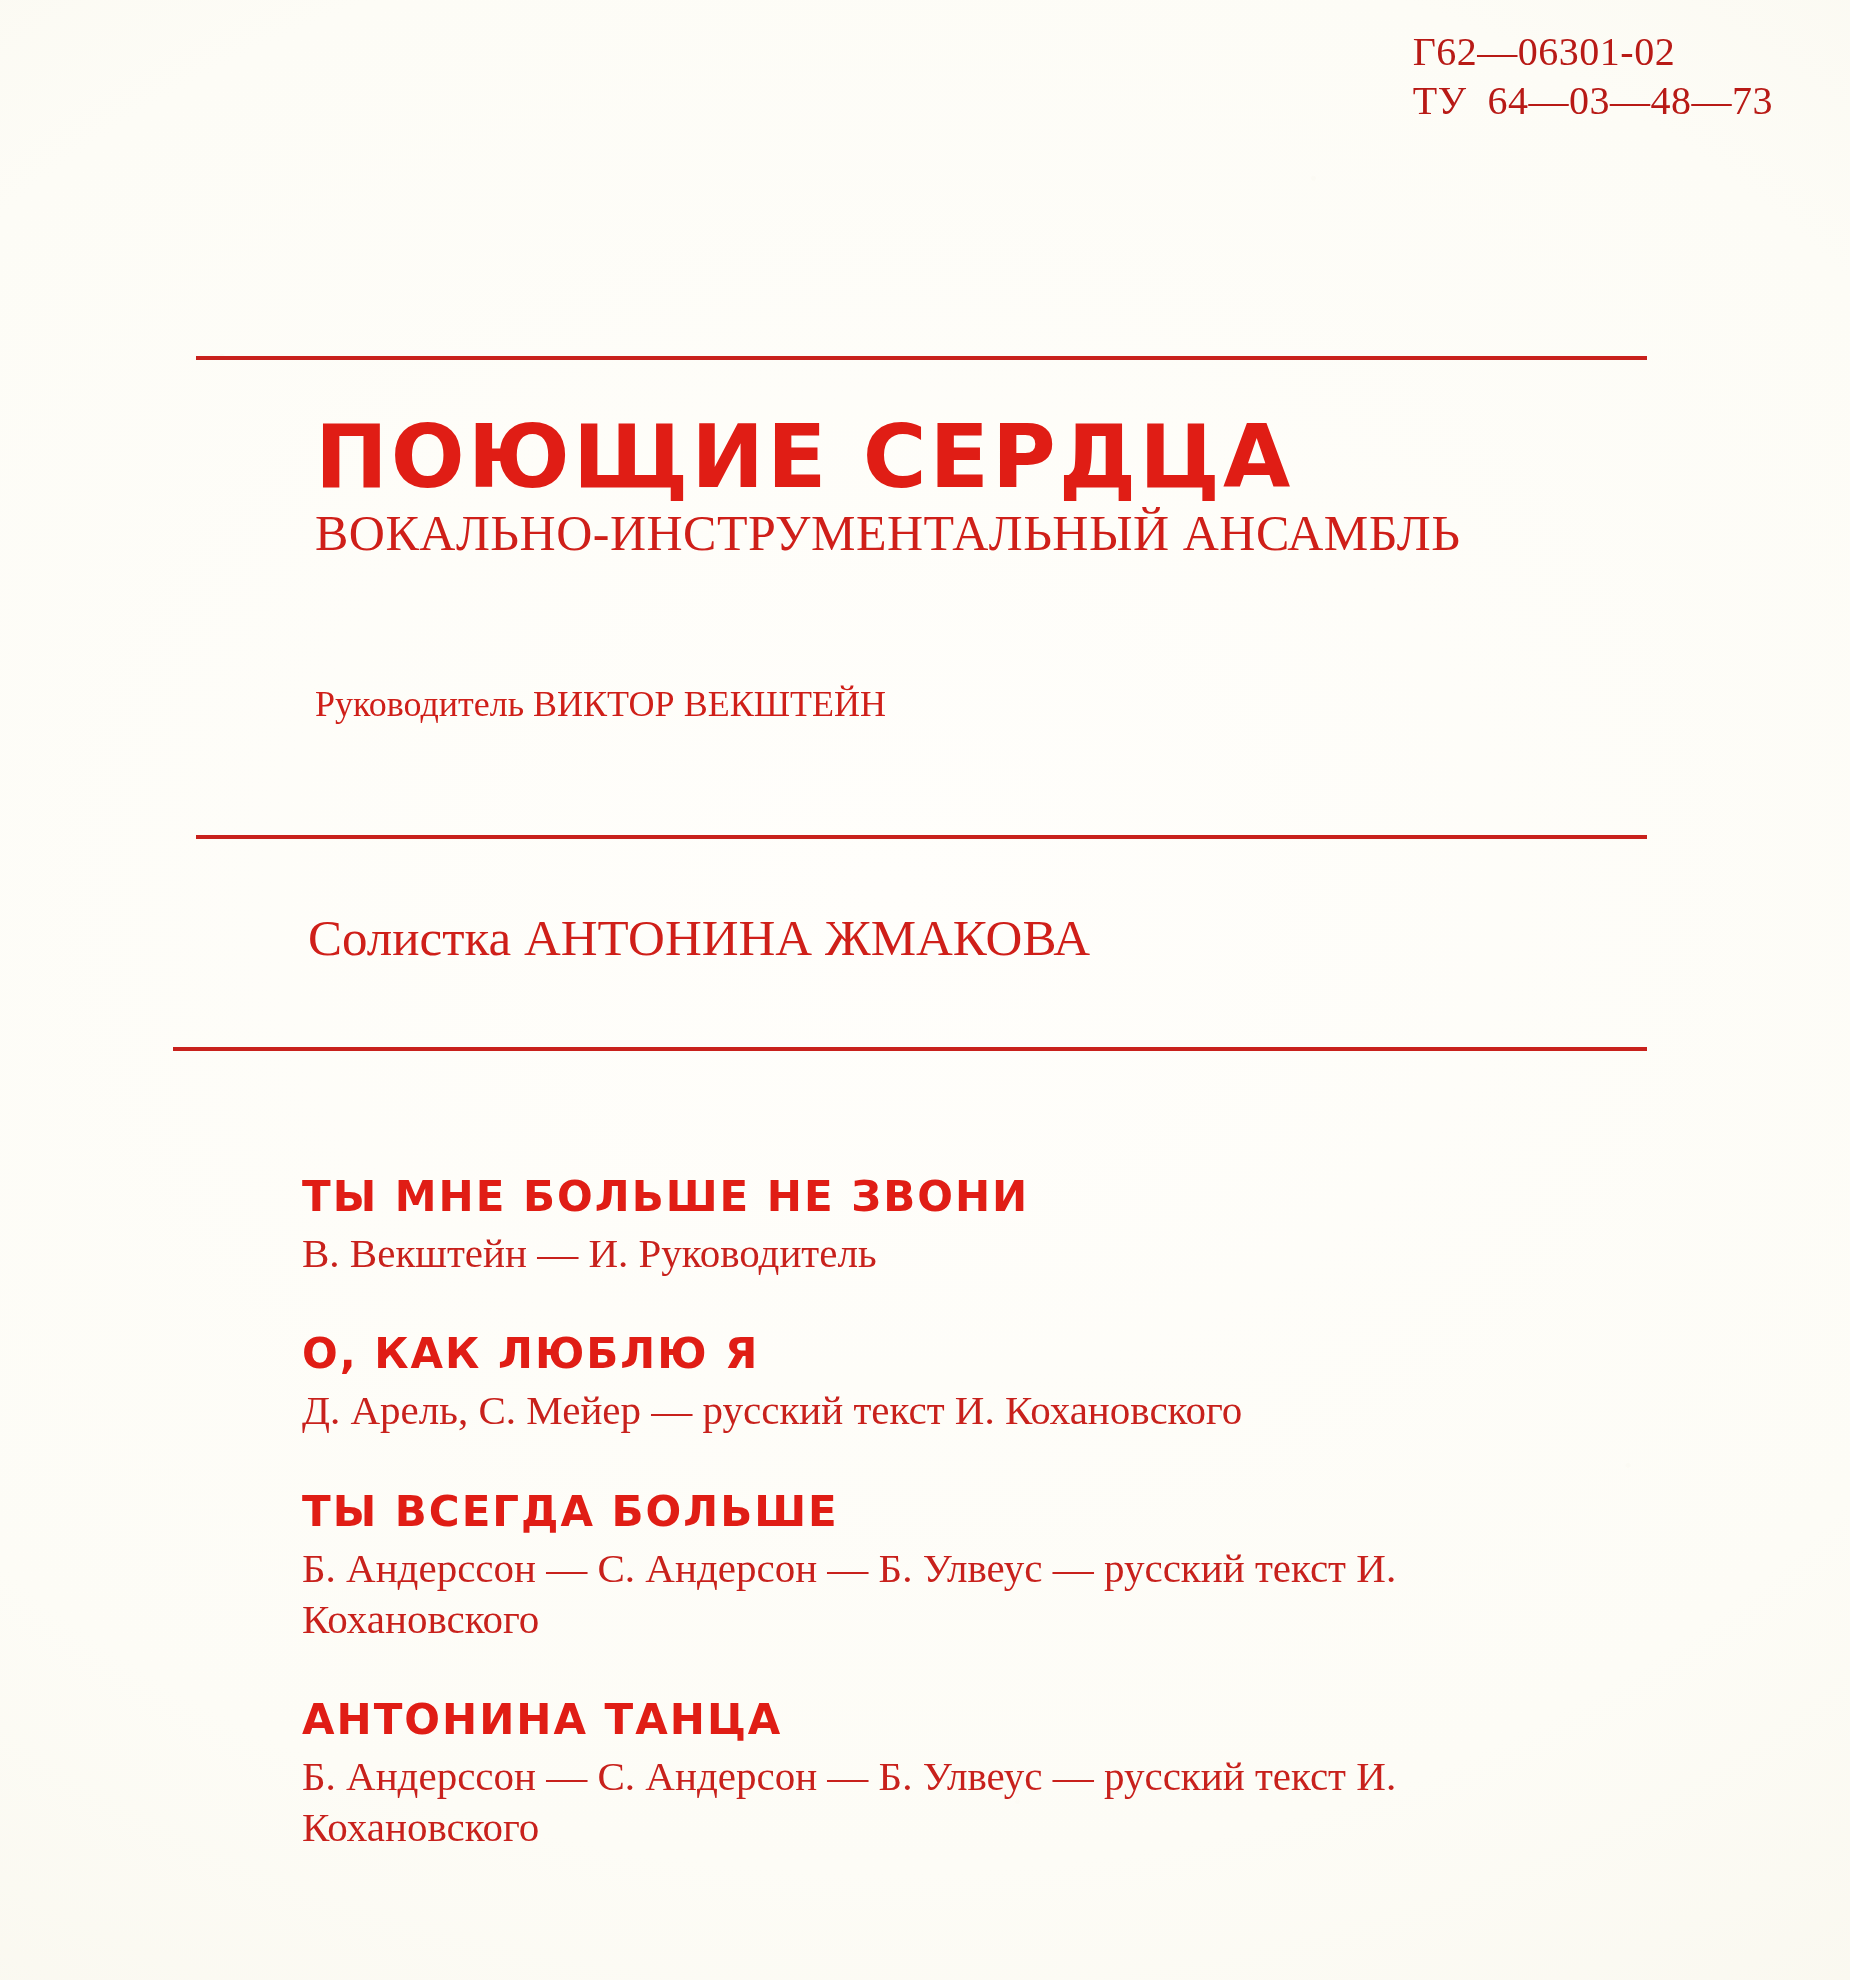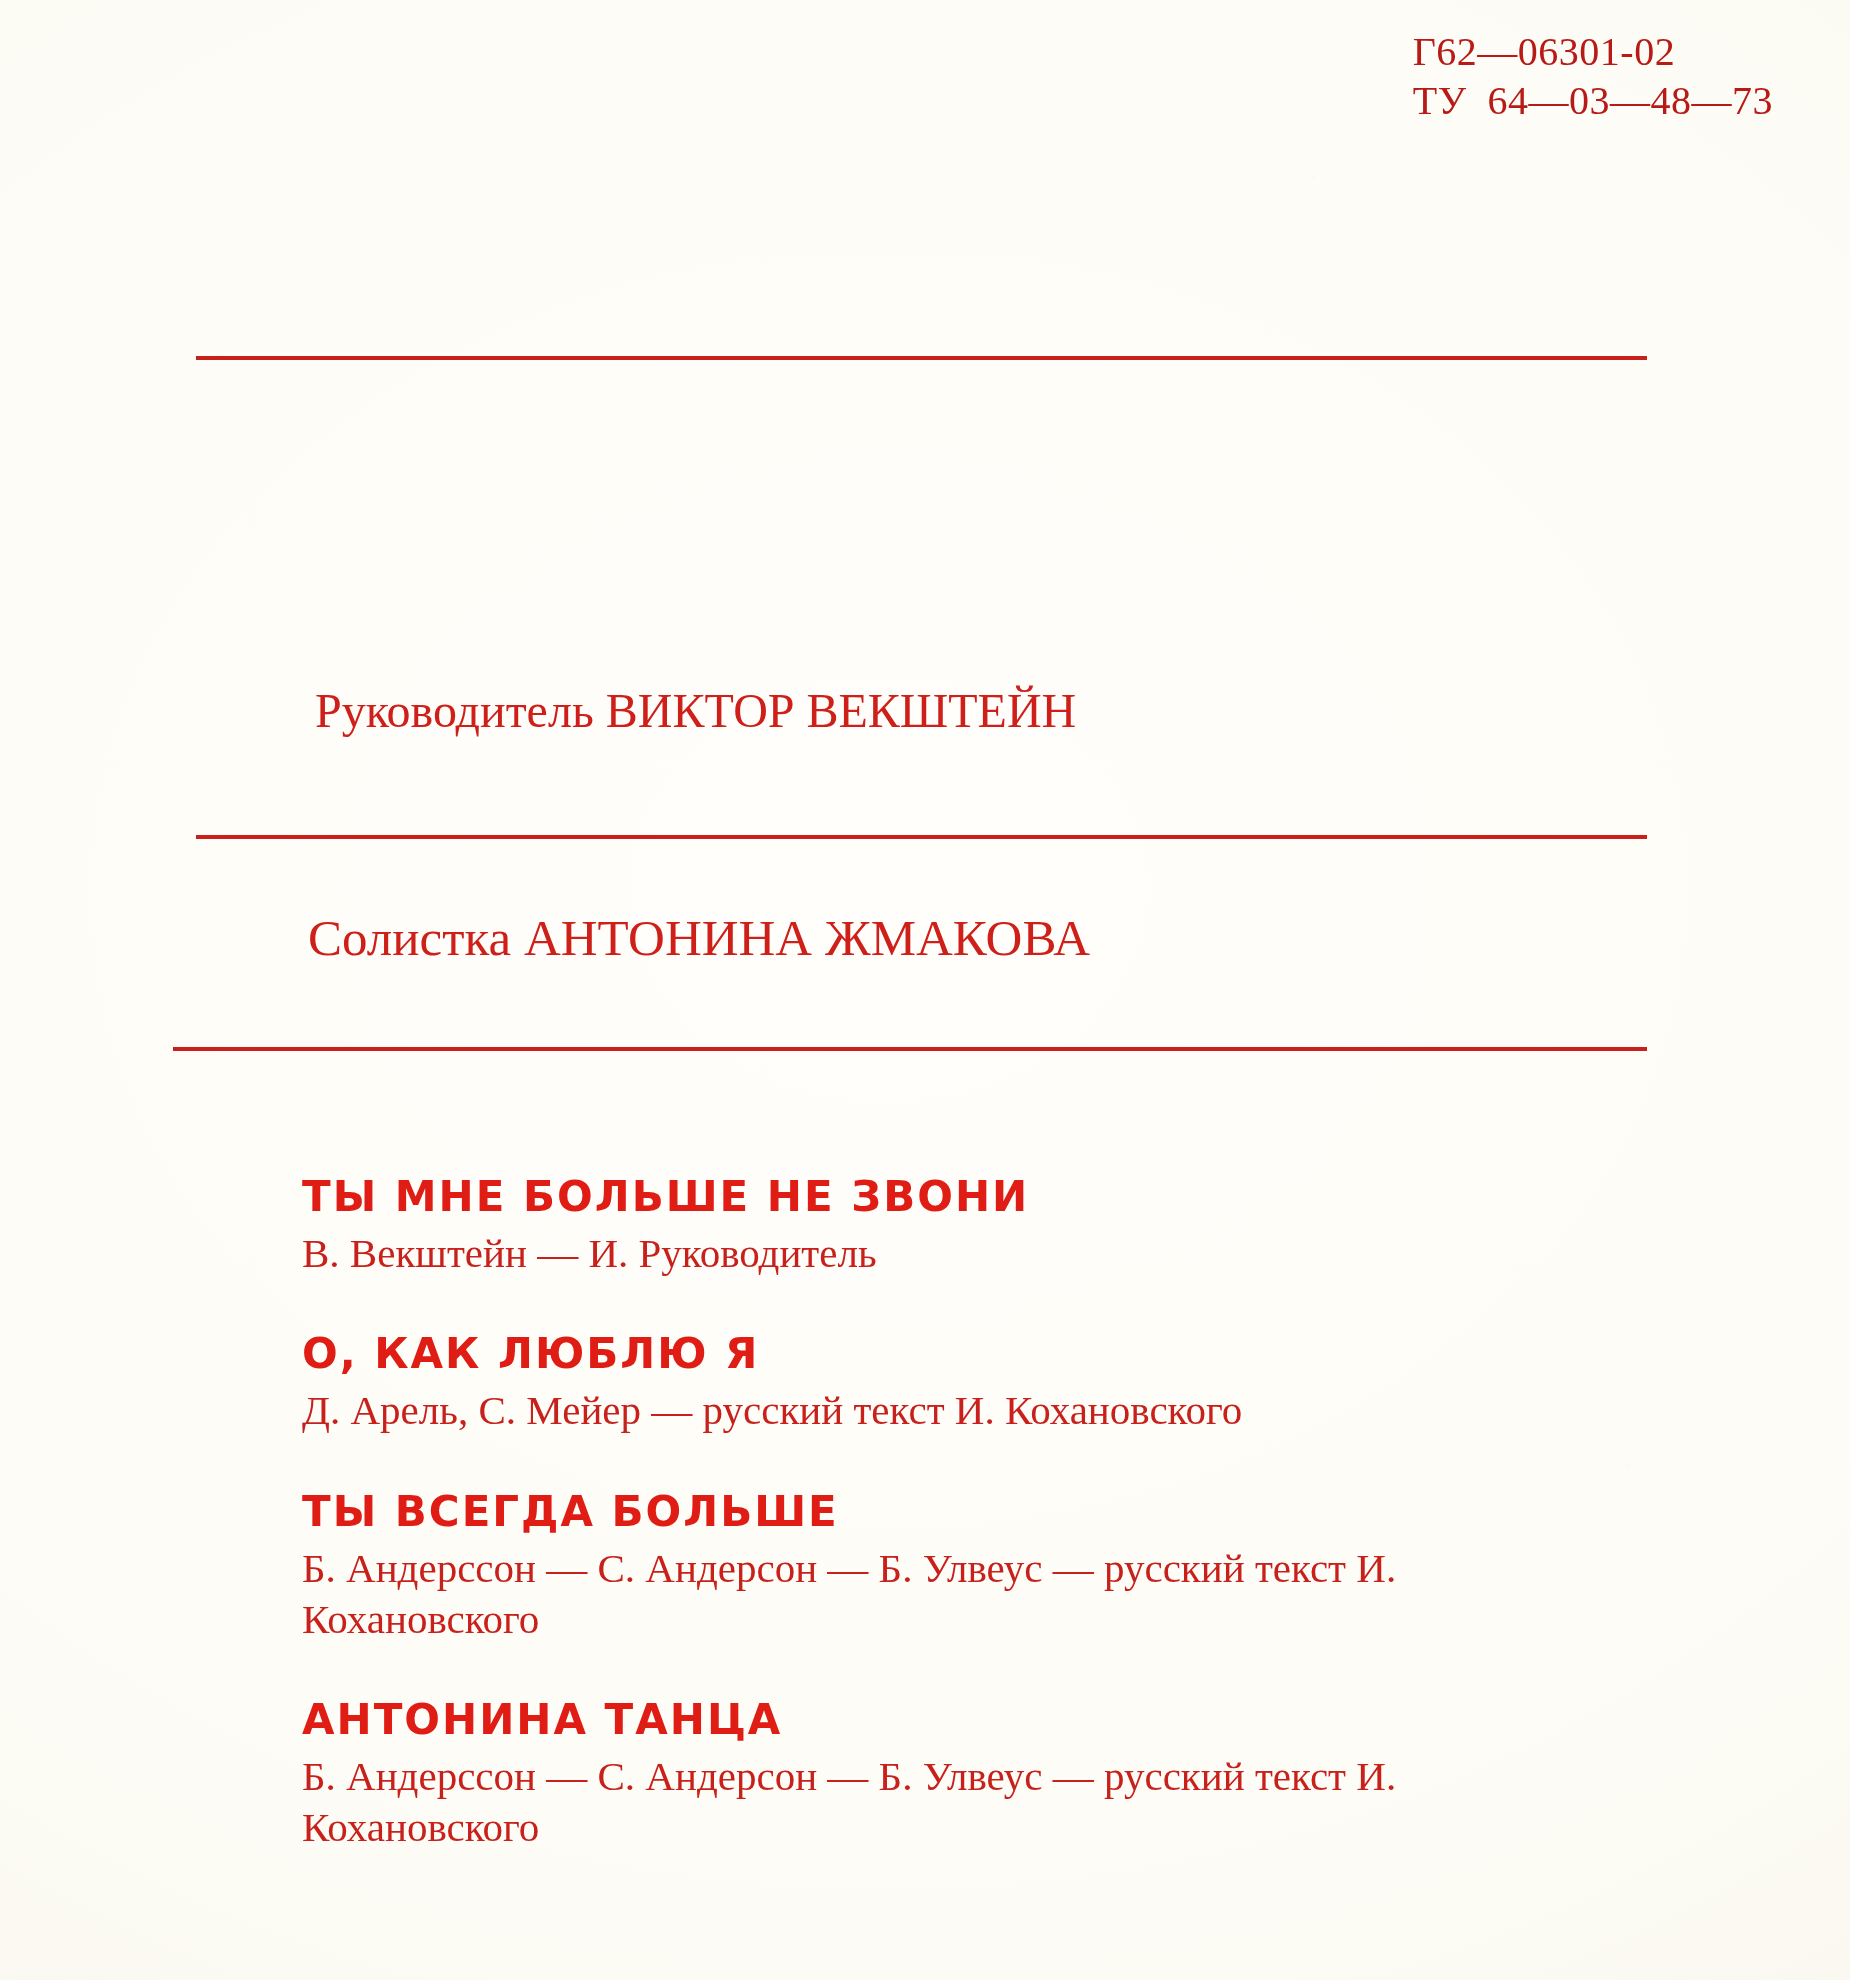--- a/index.html
+++ b/index.html
@@ -86,21 +86,21 @@
     color: #cf1f19;
     margin: 0;
     white-space: nowrap;
   }
 
   .leader {
     position: absolute;
     left: 315px;
     top: 683px;
     font-family: "Liberation Serif", "DejaVu Serif", serif;
-    font-size: 48px;
+    font-size: 36px;
     color: #cf1f19;
     white-space: nowrap;
   }
 
   .soloist {
     position: absolute;
     left: 308px;
     top: 909px;
     font-family: "Liberation Serif", "DejaVu Serif", serif;
     font-size: 51px;
@@ -144,20 +144,24 @@
 <div class="sleeve">
   <div class="grain"></div>
 
   <div class="catalog">
     <div>Г62—06301-02</div>
     <div>ТУ  64—03—48—73</div>
   </div>
 
   <div class="rule rule-top"></div>
 
+  <div class="block-head">
+    <h1 class="album-title">ПОЮЩИЕ СЕРДЦА</h1>
+    <p class="album-subtitle">ВОКАЛЬНО-ИНСТРУМЕНТАЛЬНЫЙ АНСАМБЛЬ</p>
+  </div>
 
   <div class="leader">Руководитель ВИКТОР ВЕКШТЕЙН</div>
 
   <div class="rule rule-mid"></div>
 
   <div class="soloist">Солистка АНТОНИНА ЖМАКОВА</div>
 
   <div class="rule rule-mid2"></div>
 
   <div class="tracklist">

